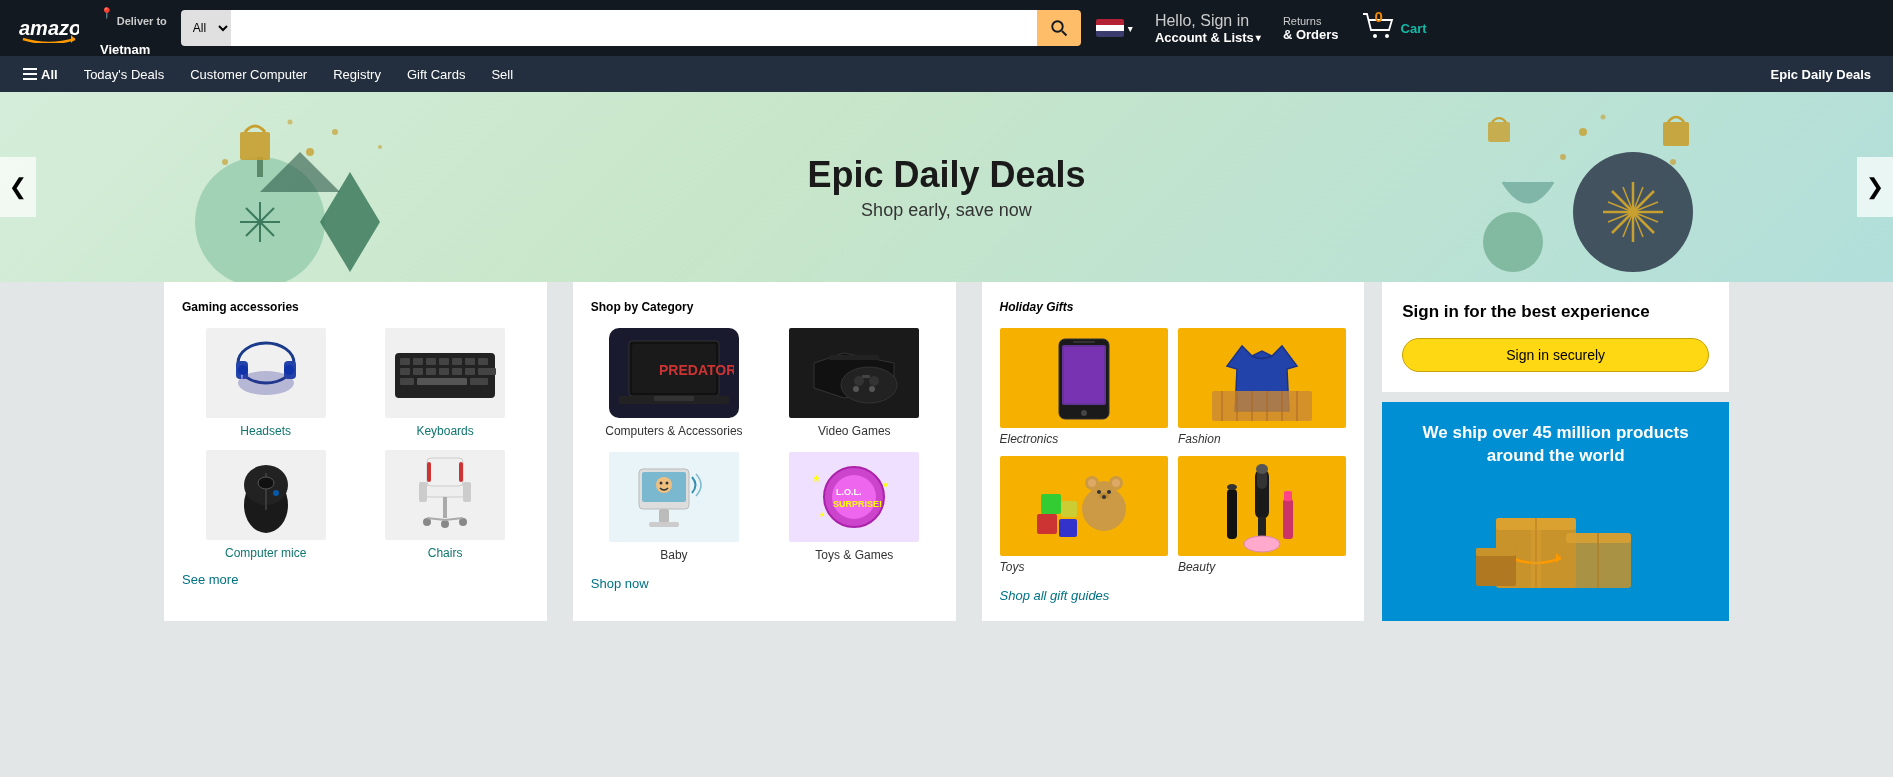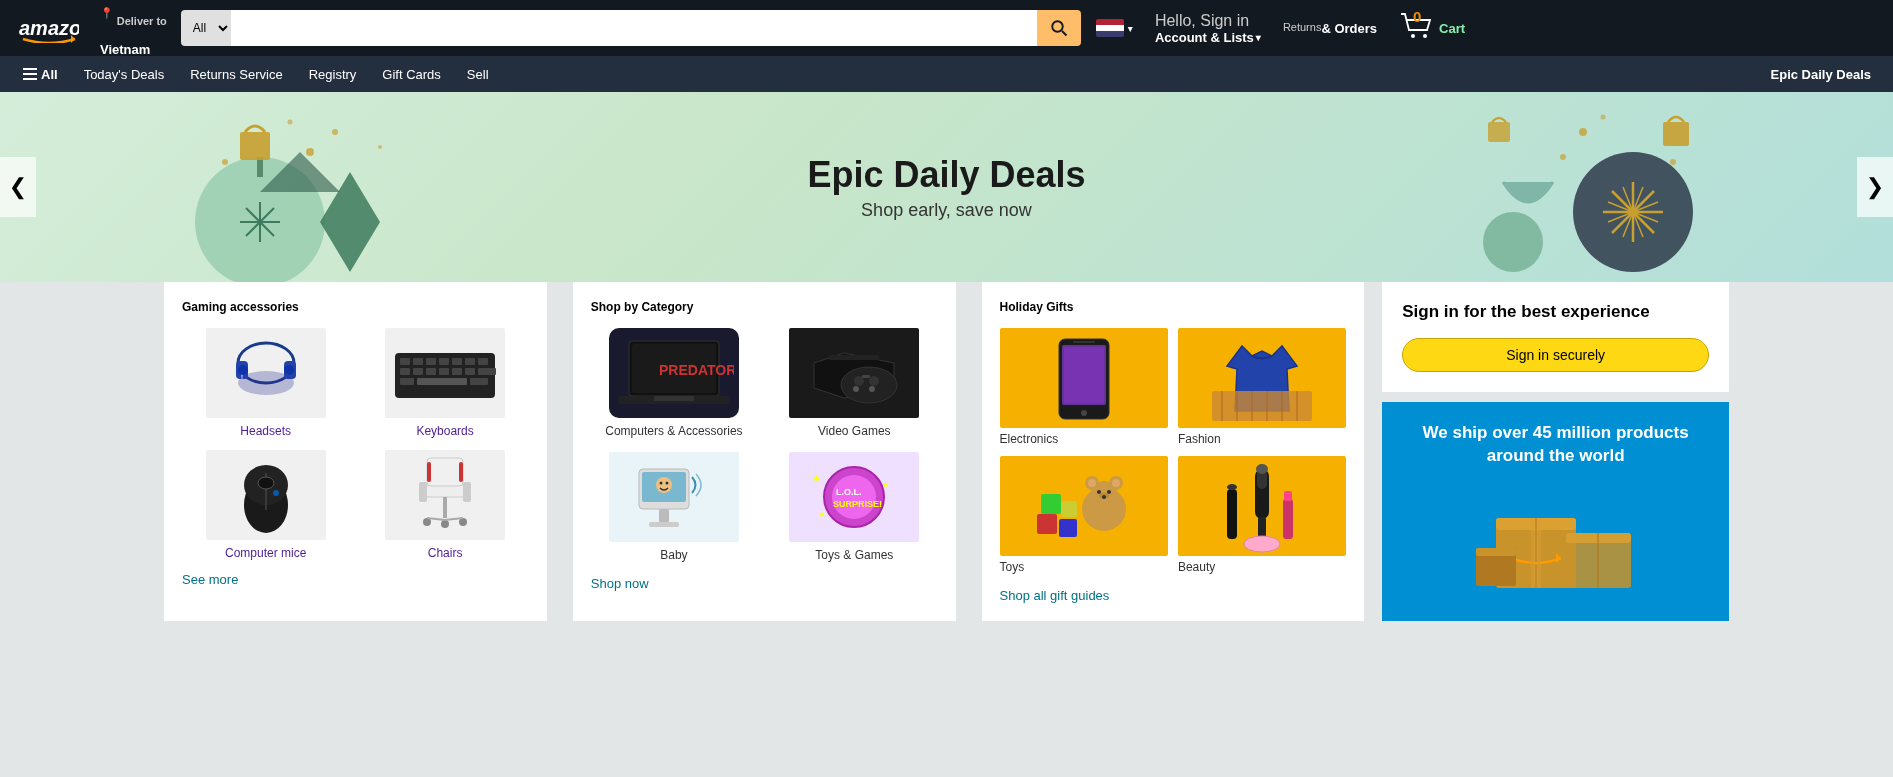--- a/index.html
+++ b/index.html
@@ -12,23 +12,23 @@
     .search-bar { flex: 1; display: flex; height: 36px; max-width: 900px; }
     .search-category { background: #e0e0e0; border: none; padding: 0 8px; font-size: 12px; border-radius: 4px 0 0 4px; cursor: pointer; height: 100%; display: flex; align-items: center; gap: 2px; }
     .search-input { flex: 1; border: none; outline: none; font-size: 14px; padding: 0 10px; height: 100%; }
     .search-btn { background: #febd69; border: none; width: 44px; border-radius: 0 4px 4px 0; cursor: pointer; display: flex; align-items: center; justify-content: center; }
     .search-icon-svg { width: 18px; height: 18px; }
     .flag-section { display: flex; align-items: center; gap: 4px; cursor: pointer; padding: 4px 6px; border: 1px solid transparent; border-radius: 2px; }
     .flag { width: 28px; height: 18px; background: linear-gradient(180deg, #b22234 0%, #b22234 33%, white 33%, white 66%, #3c3b6e 66%); border-radius: 2px; }
     .account-section { color: white; font-size: 11px; cursor: pointer; padding: 4px 6px; border: 1px solid transparent; border-radius: 2px; display: flex; flex-direction: column; }
     .account-hello { color: #ccc; font-size: 16px; }
     .account-main { font-weight: bold; font-size: 13px; display: flex; align-items: center; gap: 2px; }
-    .returns-section { color: white; font-size: 11px; cursor: pointer; padding: 4px 6px; border: 1px solid transparent; border-radius: 2px; display: flex; flex-direction: row; }
+    .returns-section { color: white; font-size: 11px; cursor: pointer; padding: 4px 6px; border: 1px solid transparent; border-radius: 2px; display: flex; flex-direction: column; }
     .cart-section { display: flex; align-items: center; gap: 4px; cursor: pointer; padding: 4px 6px; border: 1px solid transparent; border-radius: 2px; }
-    .cart-text { color: #86efac; font-weight: bold; font-size: 13px; }
+    .cart-text { color: #14b8a6; font-weight: bold; font-size: 13px; }
 
     
     .nav-bar { background: #232f3e; display: flex; align-items: center; padding: 0 12px; height: 36px; gap: 4px; }
     .nav-item { color: white; font-size: 13px; padding: 6px 10px; cursor: pointer; white-space: nowrap; border: 1px solid transparent; border-radius: 2px; }
     .nav-all { display: flex; align-items: center; gap: 4px; font-weight: bold; }
     .hamburger { display: flex; flex-direction: column; gap: 3px; }
     .hamburger span { width: 14px; height: 2px; background: white; display: block; }
     .nav-right { margin-left: auto; color: white; font-size: 13px; font-weight: bold; cursor: pointer; padding: 6px 10px; }
 
     
@@ -39,21 +39,21 @@
     .banner-right-arrow { right: 0; }
 
     
     .cards-row { display: flex; gap: 0; padding: 0 164px; background: #e3e6e6; }
     .card { background: white; padding: 20px; flex: 1; margin: 0 8px; }
     .card:first-child { margin-left: 0; }
     .card h2 { font-size: 12px; font-weight: bold; margin-bottom: 14px; }
     .card-grid { display: grid; grid-template-columns: 1fr 1fr; gap: 12px; }
     .card-item { display: flex; flex-direction: column; align-items: center; gap: 6px; }
     .card-item-img { width: 120px; height: 90px; background: #f0f0f0; display: flex; align-items: center; justify-content: center; overflow: hidden; border-radius: 2px; }
-    .card-item-label { font-size: 12px; color: #4c1d95; text-align: center; }
+    .card-item-label { font-size: 12px; color: #0f766e; text-align: center; }
     .see-more { color: #007185; font-size: 13px; cursor: pointer; margin-top: 12px; display: inline-block; }
 
     
     .cat-grid { display: grid; grid-template-columns: 1fr 1fr; gap: 14px; }
     .cat-item { display: flex; flex-direction: column; align-items: center; gap: 6px; }
     .cat-item-img { width: 130px; height: 90px; background: #f0f0f0; display: flex; align-items: center; justify-content: center; border-radius: 2px; overflow: hidden; }
     .cat-item-label { font-size: 12px; color: #333; text-align: right; }
 
     
     .gift-grid { display: grid; grid-template-columns: 1fr 1fr; gap: 10px; }
@@ -150,21 +150,21 @@
         <span></span>
           <span></span>
           <span></span>
       </div>
       <span>All</span>
     </div>
     <div class="nav-item">
       <span>Today's Deals</span>
     </div>
     <div class="nav-item">
-      <span>Returns Service</span>
+      <span>Customer Computer</span>
     </div>
     <div class="nav-item">
       <span>Registry</span>
     </div>
     <div class="nav-item">
       <span>Gift Cards</span>
     </div>
     <div class="nav-item">
       <span>Sell</span>
     </div>
@@ -408,21 +408,21 @@
             <text x="88" y="30" font-size="8" fill="#ffff00">★</text>
             <text x="25" y="60" font-size="7" fill="#ffff00">★</text>
           </svg>
         </div>
         <span class="cat-item-label">Toys &amp; Games</span>
       </div>
     </div>
     <a class="card-footer-link">Shop now</a>
   </div>
 
-  <div class="card" style="flex:1;padding:18px;background:white;min-width:250px;">
+  <div class="card" style="flex:1;padding:18px;background:white;min-width:250px;font-style:italic;">
     <h2>Holiday Gifts</h2>
     <div class="gift-grid">
 
       <div class="gift-item">
         <div class="gift-img-box electronics-bg" style="background:#f6b100;height:100px;display:flex;align-items:center;justify-content:center;border-radius:2px;overflow:hidden;">
           <svg width="110" height="95" viewBox="0 0 110 95">
 
             <rect x="30" y="8" width="50" height="80" rx="6" fill="#1a1a1a" stroke="#333"></rect>
             <rect x="33" y="14" width="44" height="60" rx="2" fill="#663399"></rect>
             <circle cx="55" cy="82" r="3" fill="#444"></circle>

